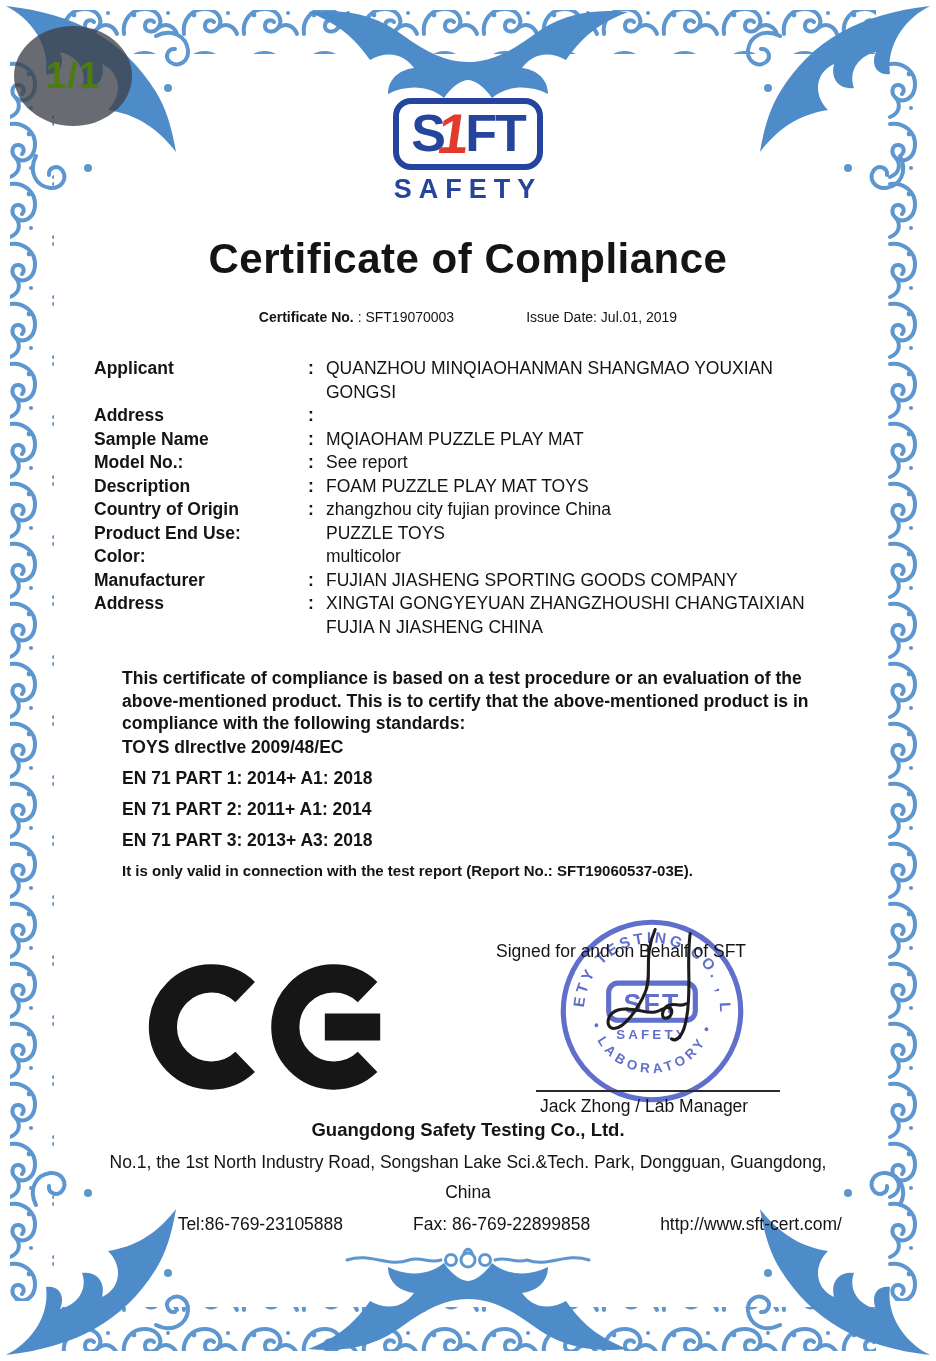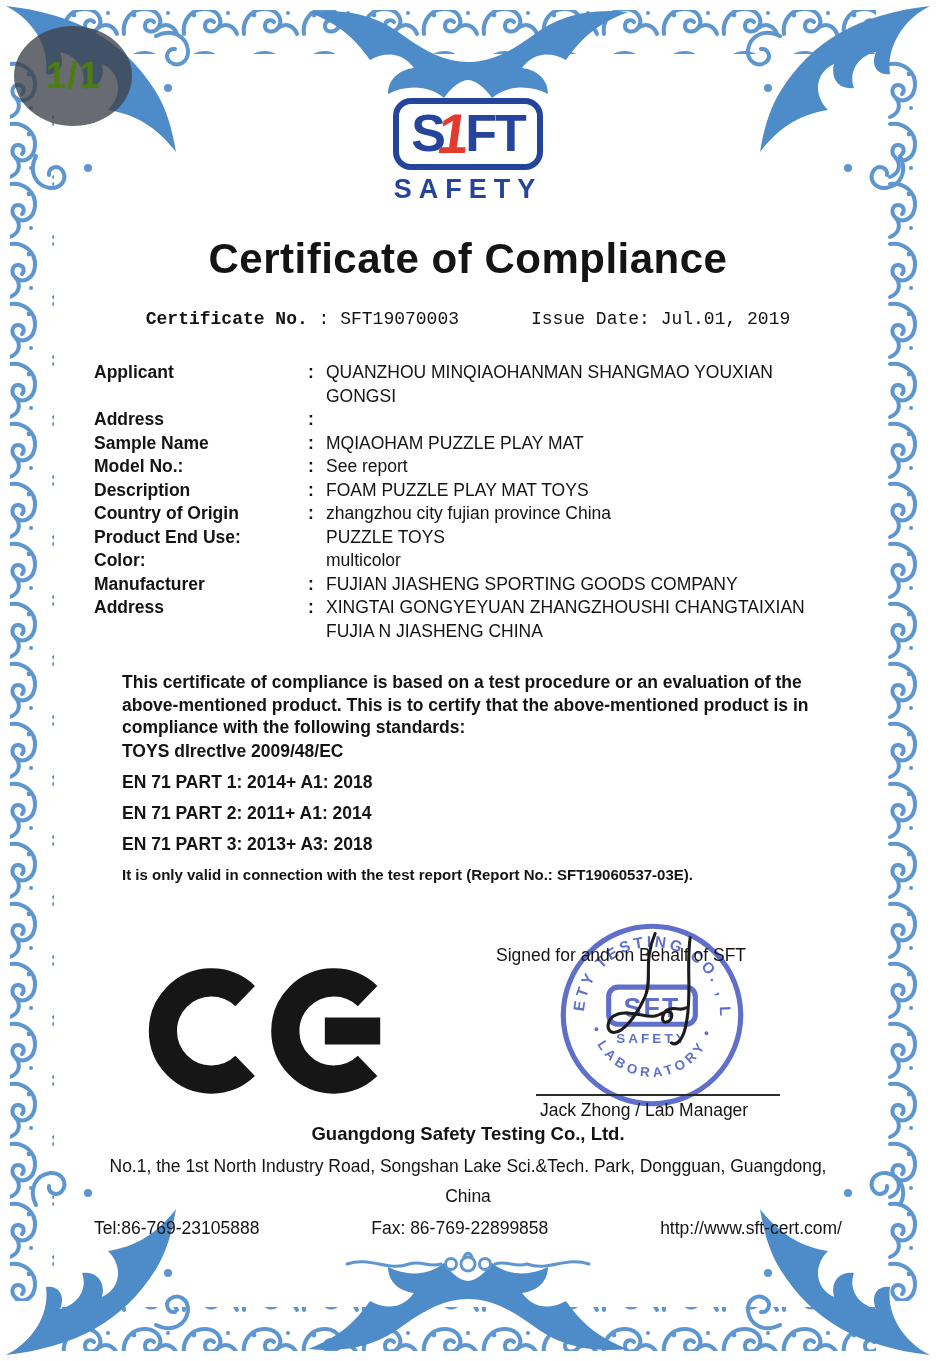--- a/index.html
+++ b/index.html
@@ -20,21 +20,21 @@
   .logo-box { display:inline-block; border:6px solid #25459c; border-radius:18px;
               padding:0 12px 4px 12px; line-height:1; }
   .logo-box .lg { font-size:52px; font-weight:800; color:#25459c; letter-spacing:-2px; }
   .logo-box .lg-red { font-size:56px; font-weight:800; color:#e23b2e;
                       display:inline-block; transform:skewX(-8deg); margin:0 -4px 0 -6px;
                       position:relative; top:2px; }
   .logo-sub { color:#25459c; font-weight:800; font-size:27px; letter-spacing:7px; margin-top:4px; }
 
   .doc-title { text-align:center; font-size:42px; font-weight:800; letter-spacing:0.5px; margin-top:30px; }
 
-  .cert-line { display:flex; justify-content:center; gap:72px; margin-top:26px; font-size:18px;font-family:Liberation Mono, monospace; }
+  .cert-line { display:flex; justify-content:center; gap:72px; margin-top:26px; font-size:14px; }
   .cert-line b { font-weight:800; }
 
   
   .fields { margin-top:32px; font-size:17.5px; line-height:23.5px; }
   .frow { display:grid; grid-template-columns:214px 18px 1fr; }
   .frow .lbl { font-weight:800; }
   .frow .sep { font-weight:800; }
 
   .statement { margin:28px 6px 0 28px; font-size:17.5px; font-weight:800; line-height:22.5px; }
   .standards { margin-left:28px; font-size:17.5px; font-weight:800; }
@@ -49,21 +49,21 @@
   .stamp-wrap { position:absolute; top:-28px; left:58px; width:196px; height:196px; z-index:1; }
   .signed-for { position:relative; z-index:2; font-size:17.5px; }
   .sig-line { width:244px; border-top:2px solid #2b2b2b; margin:128px 0 0 40px; position:relative; z-index:2; }
   .signer { font-size:17.5px; margin:4px 0 0 44px; position:relative; z-index:2; }
 
   
   .footer { margin-top:2px; text-align:center; }
   .footer .company { font-size:18.5px; font-weight:800; }
   .footer .addr1 { font-size:17.5px; margin-top:11px; }
   .footer .addr2 { font-size:17.5px; margin-top:9px; }
-  .footer .contact { display:flex; justify-content:space-between; gap:30px; font-size:17.5px; margin-top:11px; }
+  .footer .contact { display:flex; justify-content:flex-end; gap:70px; font-size:17.5px; margin-top:11px; }
   .divider-wrap { text-align:center; margin-top:12px; }
 
   .st  { fill:none; stroke:#5e97d0; stroke-width:4; stroke-linecap:round; }
   .fl  { fill:#5e97d0; }
 </style>
 </head>
 <body>
 
 <svg class="border-svg" width="936" height="1361" viewBox="0 0 936 1361" aria-hidden="true">
   <defs>

